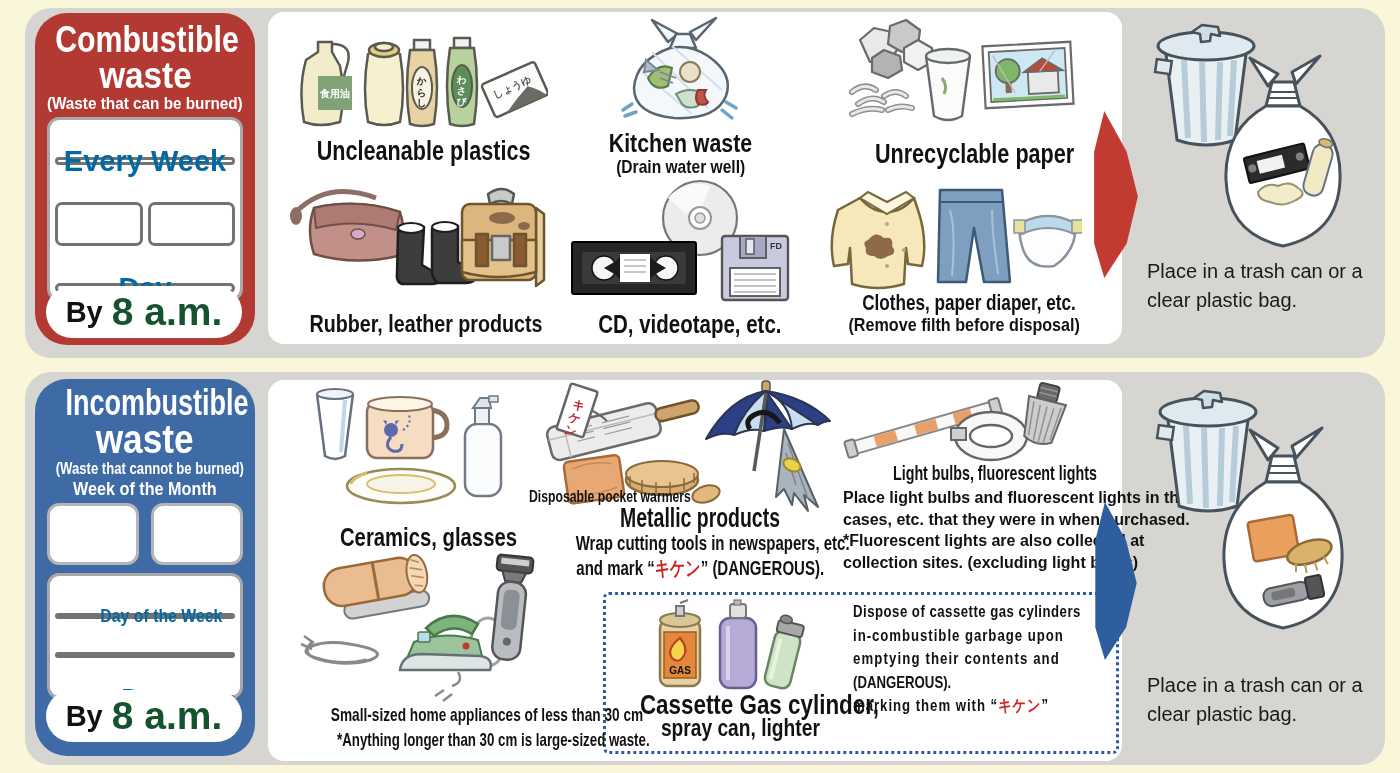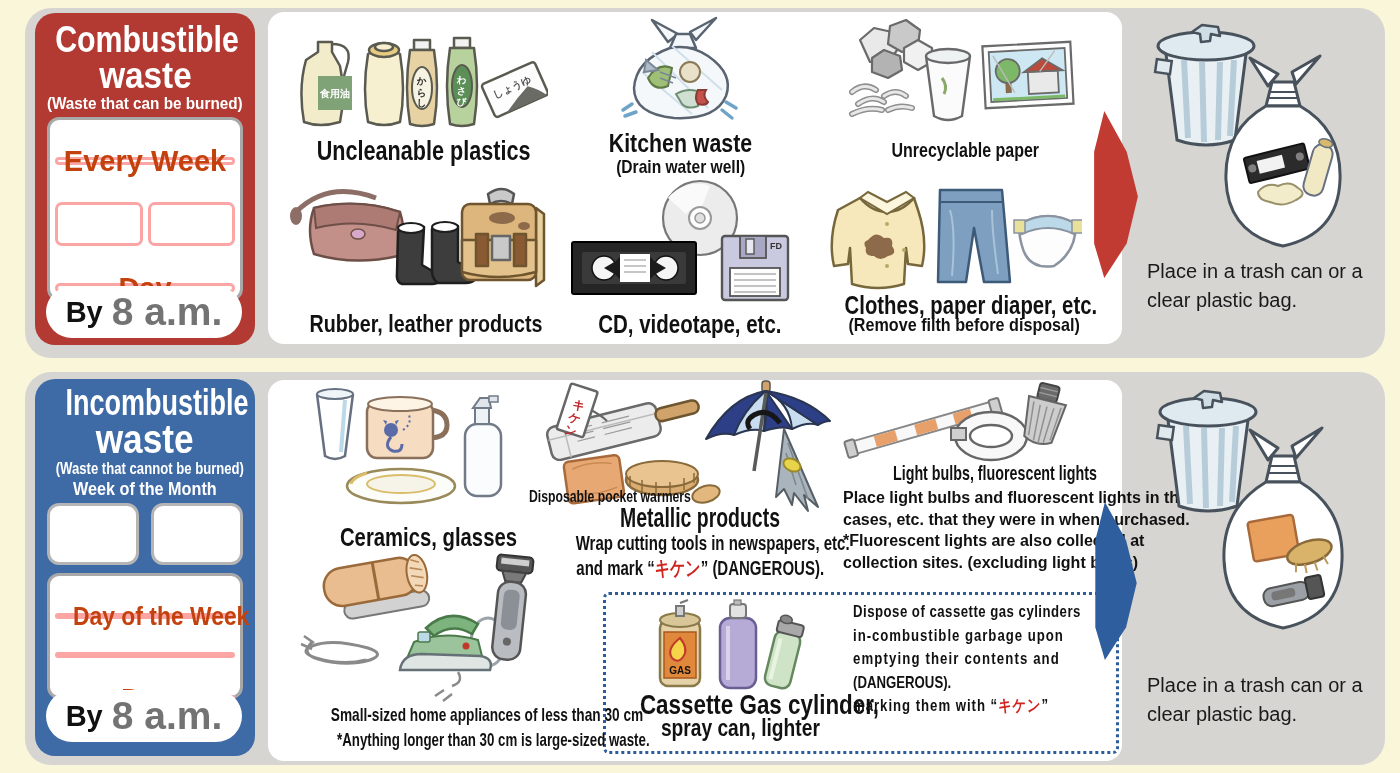--- a/index.html
+++ b/index.html
@@ -1,30 +1,30 @@
 <!DOCTYPE html>
 <html><head>
 <meta charset="utf-8">
 <style>
   html,body{margin:0;padding:0;}
   body{width:1400px;height:773px;background:#faf6da;font-family:"Liberation Sans",sans-serif;position:relative;overflow:hidden;}
   .abs{position:absolute;}
   .panel{position:absolute;background:#d6d5d2;border-radius:26px;}
   .white-panel{position:absolute;background:#ffffff;border-radius:16px;}
-  .card{position:absolute;border-radius:20px;color:#fff;text-align:center;}
+  .card{position:absolute;border-radius:32px;color:#fff;text-align:center;}
   .card.red{background:#b23a33;}
   .card.blue{background:#3e6ba6;}
   .ct{position:absolute;left:0;right:0;font-weight:bold;line-height:1;white-space:nowrap;text-align:center;}
   .ct>span{display:inline-block;transform-origin:50% 50%;}
   .sched{position:absolute;background:#fff;border:3px solid #a8a8a8;border-radius:12px;padding:5px;display:grid;grid-template-columns:1fr 1fr;gap:5px;}
-  .cell{border:3px solid #fca5a5;border-radius:7px;background:#fff;display:flex;align-items:center;justify-content:center;font-weight:bold;color:#c2410c;margin-top:32px;}
+  .cell{border:3px solid #737373;border-radius:7px;background:#fff;display:flex;align-items:center;justify-content:center;font-weight:bold;color:#0369a1;margin-top:32px;}
   .span2{grid-column:1/3;}
   .pill{position:absolute;left:11px;right:13px;height:52px;background:#fff;border-radius:26px;display:flex;align-items:center;justify-content:center;gap:9px;}
   .pill .by{color:#111;font-size:29px;font-weight:bold;}
-  .pill .time{color:#737373;font-size:39px;font-weight:bold;}
+  .pill .time{color:#14532d;font-size:39px;font-weight:bold;}
   .wbox{background:#fff;border:3px solid #b5b5b5;border-radius:12px;}
   .cap{position:absolute;font-weight:bold;color:#111;text-align:center;white-space:nowrap;}
   .cap>.sx{display:inline-block;transform-origin:50% 50%;}
   .sxl{display:inline-block;transform-origin:0 50%;white-space:nowrap;}
   .plain{position:absolute;color:#1a1a1a;font-weight:normal;}
   .redtxt{color:#d0241f;}
   .dotbox{position:absolute;border:3.5px dotted #2b5c9b;border-radius:6px;}
   .gline{white-space:nowrap;font-weight:bold;color:#111;}
   svg{display:block;}
 </style>
@@ -113,21 +113,21 @@
     <rect x="142" y="30" width="88" height="62" fill="#fdfdfd"></rect>
     <rect x="148" y="36" width="76" height="50" fill="#cde8f2" stroke-width="1.8"></rect>
     <rect x="163" y="64" width="6" height="14" fill="#8a6a4a" stroke="none"></rect>
     <circle cx="166" cy="56" r="12" fill="#7cb868" stroke-width="1.8"></circle>
     <rect x="186" y="58" width="30" height="22" fill="#e9e9e9" stroke-width="1.8"></rect>
     <path d="M182 58 L201 45 L221 58 Z" fill="#b94a3c" stroke-width="1.8"></path>
     <path d="M150 84 h72" stroke="#7cb868" stroke-width="3"></path>
     <path d="M152 40 L172 78 M214 38 L198 58" stroke="#bbbbbb" stroke-width="1.4"></path>
   </g>
 </svg>
-<div class="cap" style="left:850px;top:139px;width:230px;font-size:20px;"><span class="sx" style="transform:scaleX(.8)">Unrecyclable paper</span></div>
+<div class="cap" style="left:850px;top:139px;width:230px;font-size:27px;"><span class="sx" style="transform:scaleX(.8)">Unrecyclable paper</span></div>
 
 <svg class="abs" style="left:280px;top:178px;" width="268" height="130" viewBox="0 0 268 130">
   <path d="M16 34 Q48 2 96 20" fill="none" stroke="#8d6e66" stroke-width="5"></path>
   <ellipse cx="16" cy="38" rx="6" ry="9" fill="#8d6e66"></ellipse>
   <path d="M34 30 q44 -10 86 4 q8 26 -2 44 q-44 10 -84 -2 q-8 -24 0 -46 z" fill="#c29089" stroke="#6e4f48" stroke-width="2.5"></path>
   <path d="M34 30 q44 -10 86 4 l-4 18 q-40 -12 -80 -2 z" fill="#ad7b73" stroke="#6e4f48" stroke-width="2"></path>
   <ellipse cx="78" cy="56" rx="7" ry="5" fill="#d8a8c8" stroke="#6e4f48" stroke-width="1.5"></ellipse>
   <g fill="#3d3d3d" stroke="#1e1e1e" stroke-width="2.5" stroke-linejoin="round">
     <path d="M118 54 q2 -7 26 -5 l-2 38 q10 6 18 10 q2 9 -8 9 l-30 0 q-6 -2 -5 -10 z"></path>
     <path d="M152 51 q4 -7 26 -3 l0 36 q12 6 18 12 q0 9 -10 9 l-28 0 q-6 -4 -6 -12 z"></path>
@@ -178,21 +178,21 @@
     <circle cx="67" cy="86" r="2" fill="#b9a86a"></circle>
     <circle cx="84" cy="70" r="2" fill="#b9a86a"></circle>
   <path d="M120 10 h62 l8 92 h-26 l-10 -54 -8 54 h-28 z" fill="#7e9fc0" stroke="#3d5a78" stroke-width="2.5" stroke-linejoin="round"></path>
   <path d="M121 22 h61" stroke="#3d5a78" stroke-width="2"></path>
   <path d="M130 30 q6 20 2 66 M172 30 q0 22 6 64" stroke="#a8c2da" stroke-width="2" fill="none"></path>
   <path d="M200 44 q28 -16 56 0 q0 28 -22 42 q-26 4 -32 -20 q-4 -14 -2 -22 z" fill="#fdfdfd" stroke="#8a93a0" stroke-width="2.5"></path>
   <path d="M200 44 q28 -16 56 0 l-2 10 q-26 -12 -52 0 z" fill="#bcd9ea" stroke="#8a93a0" stroke-width="2"></path>
   <rect x="194" y="40" width="11" height="13" fill="#e8e19a" stroke="#8a93a0" stroke-width="1.5"></rect>
   <rect x="252" y="40" width="11" height="13" fill="#e8e19a" stroke="#8a93a0" stroke-width="1.5"></rect>
 </svg>
-<div class="cap" style="left:809px;top:290px;width:260px;font-size:26px;text-align:right;"><span class="sx" style="transform:scaleX(.78)">Clothes, paper diaper, etc.</span></div>
+<div class="cap" style="left:832px;top:290px;width:260px;font-size:22px;text-align:right;"><span class="sx" style="transform:scaleX(.78)">Clothes, paper diaper, etc.</span></div>
 <div class="cap" style="left:828px;top:314px;width:260px;font-size:19px;"><span class="sx" style="transform:scaleX(.85)">(Remove filth before disposal)</span></div>
 
 <svg class="abs" style="left:1092px;top:111px;" width="48" height="167" viewBox="0 0 43 164">
   <polygon points="10,0 32,40 43,84 32,130 10,164 0,130 0,40" fill="#c23b32"></polygon>
 </svg>
 
 <svg class="abs" style="left:1150px;top:16px;" width="112" height="136" viewBox="0 0 112 136">
   <path d="M16 38 L27 124 Q56 134 85 124 L96 38 Z" fill="#e8f0f4" stroke="#48525c" stroke-width="3"></path>
   <path d="M34 44 L38 122 M52 46 L54 126 M70 46 L68 124 M84 44 L80 120" stroke="#b6cdd9" stroke-width="6" fill="none"></path>
   <rect x="6" y="44" width="15" height="13" fill="#dfe9ee" stroke="#48525c" stroke-width="2.5" transform="rotate(8 13 50)"></rect>
@@ -230,21 +230,21 @@
 <div class="card blue" style="left:35px;top:379px;width:220px;height:377px;">
   <div class="ct" style="top:6px;font-size:36px;"><span style="transform:scaleX(.75)">Incombustible</span></div>
   <div class="ct" style="top:40px;font-size:40px;"><span style="transform:scaleX(.88)">waste</span></div>
   <div class="ct" style="top:82px;font-size:16px;"><span style="transform:scaleX(.82)">(Waste that cannot be burned)</span></div>
   <div class="ct" style="top:101px;font-size:18px;"><span style="transform:scaleX(.9)">Week of the Month</span></div>
   <div class="abs" style="left:12px;right:12px;top:124px;height:62px;display:flex;gap:12px;justify-content:center;">
     <div class="wbox" style="width:88px;"></div>
     <div class="wbox" style="width:88px;"></div>
   </div>
   <div class="sched" style="left:12px;right:12px;top:194px;height:110px;grid-template-rows:34px 1fr 34px;border-width:3px;">
-    <div class="cell span2" style="font-size:26px;padding-left:32px;">
+    <div class="cell span2" style="font-size:18px;padding-left:32px;">
         <span class="sx" style="display:inline-block;transform:scaleX(.88);white-space:nowrap;">Day of the Week</span>
       </div>
     <div class="cell span2"></div>
     <div class="cell span2" style="font-size:26px;">Day</div>
   </div>
   <div class="pill" style="bottom:14px;">
     <span class="by">By</span>
     <span class="time">8 a.m.</span>
   </div>
 </div>

